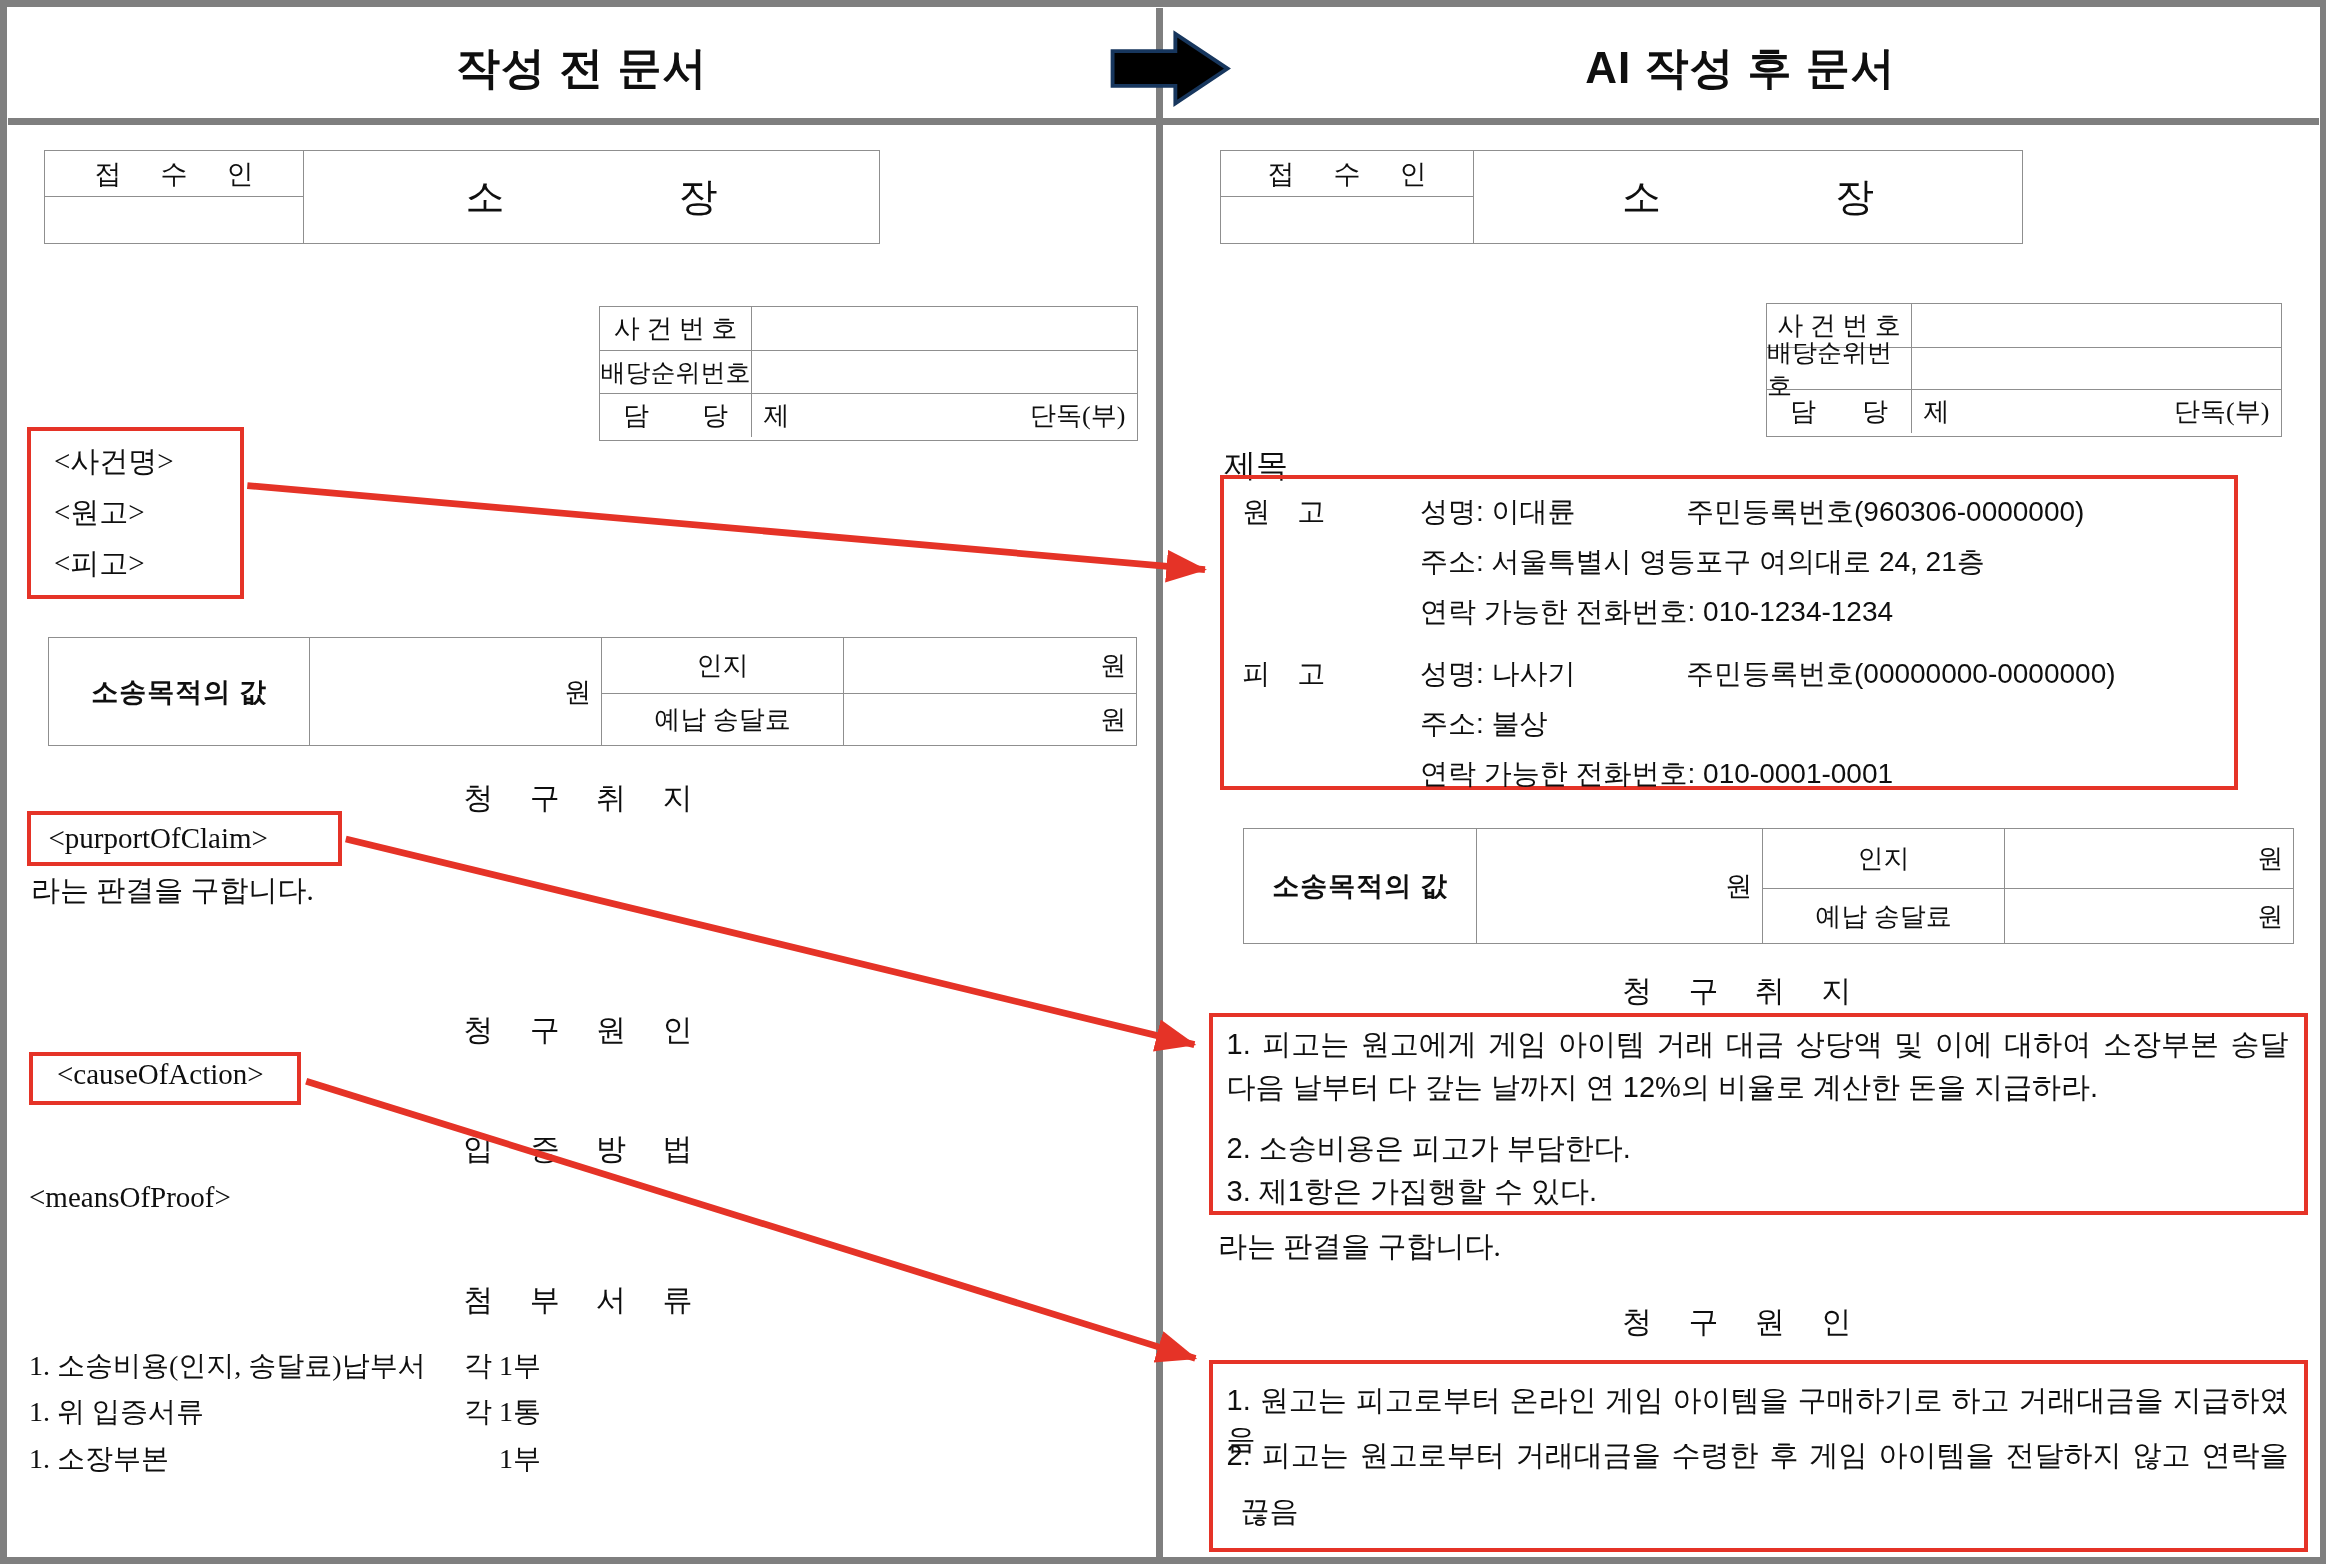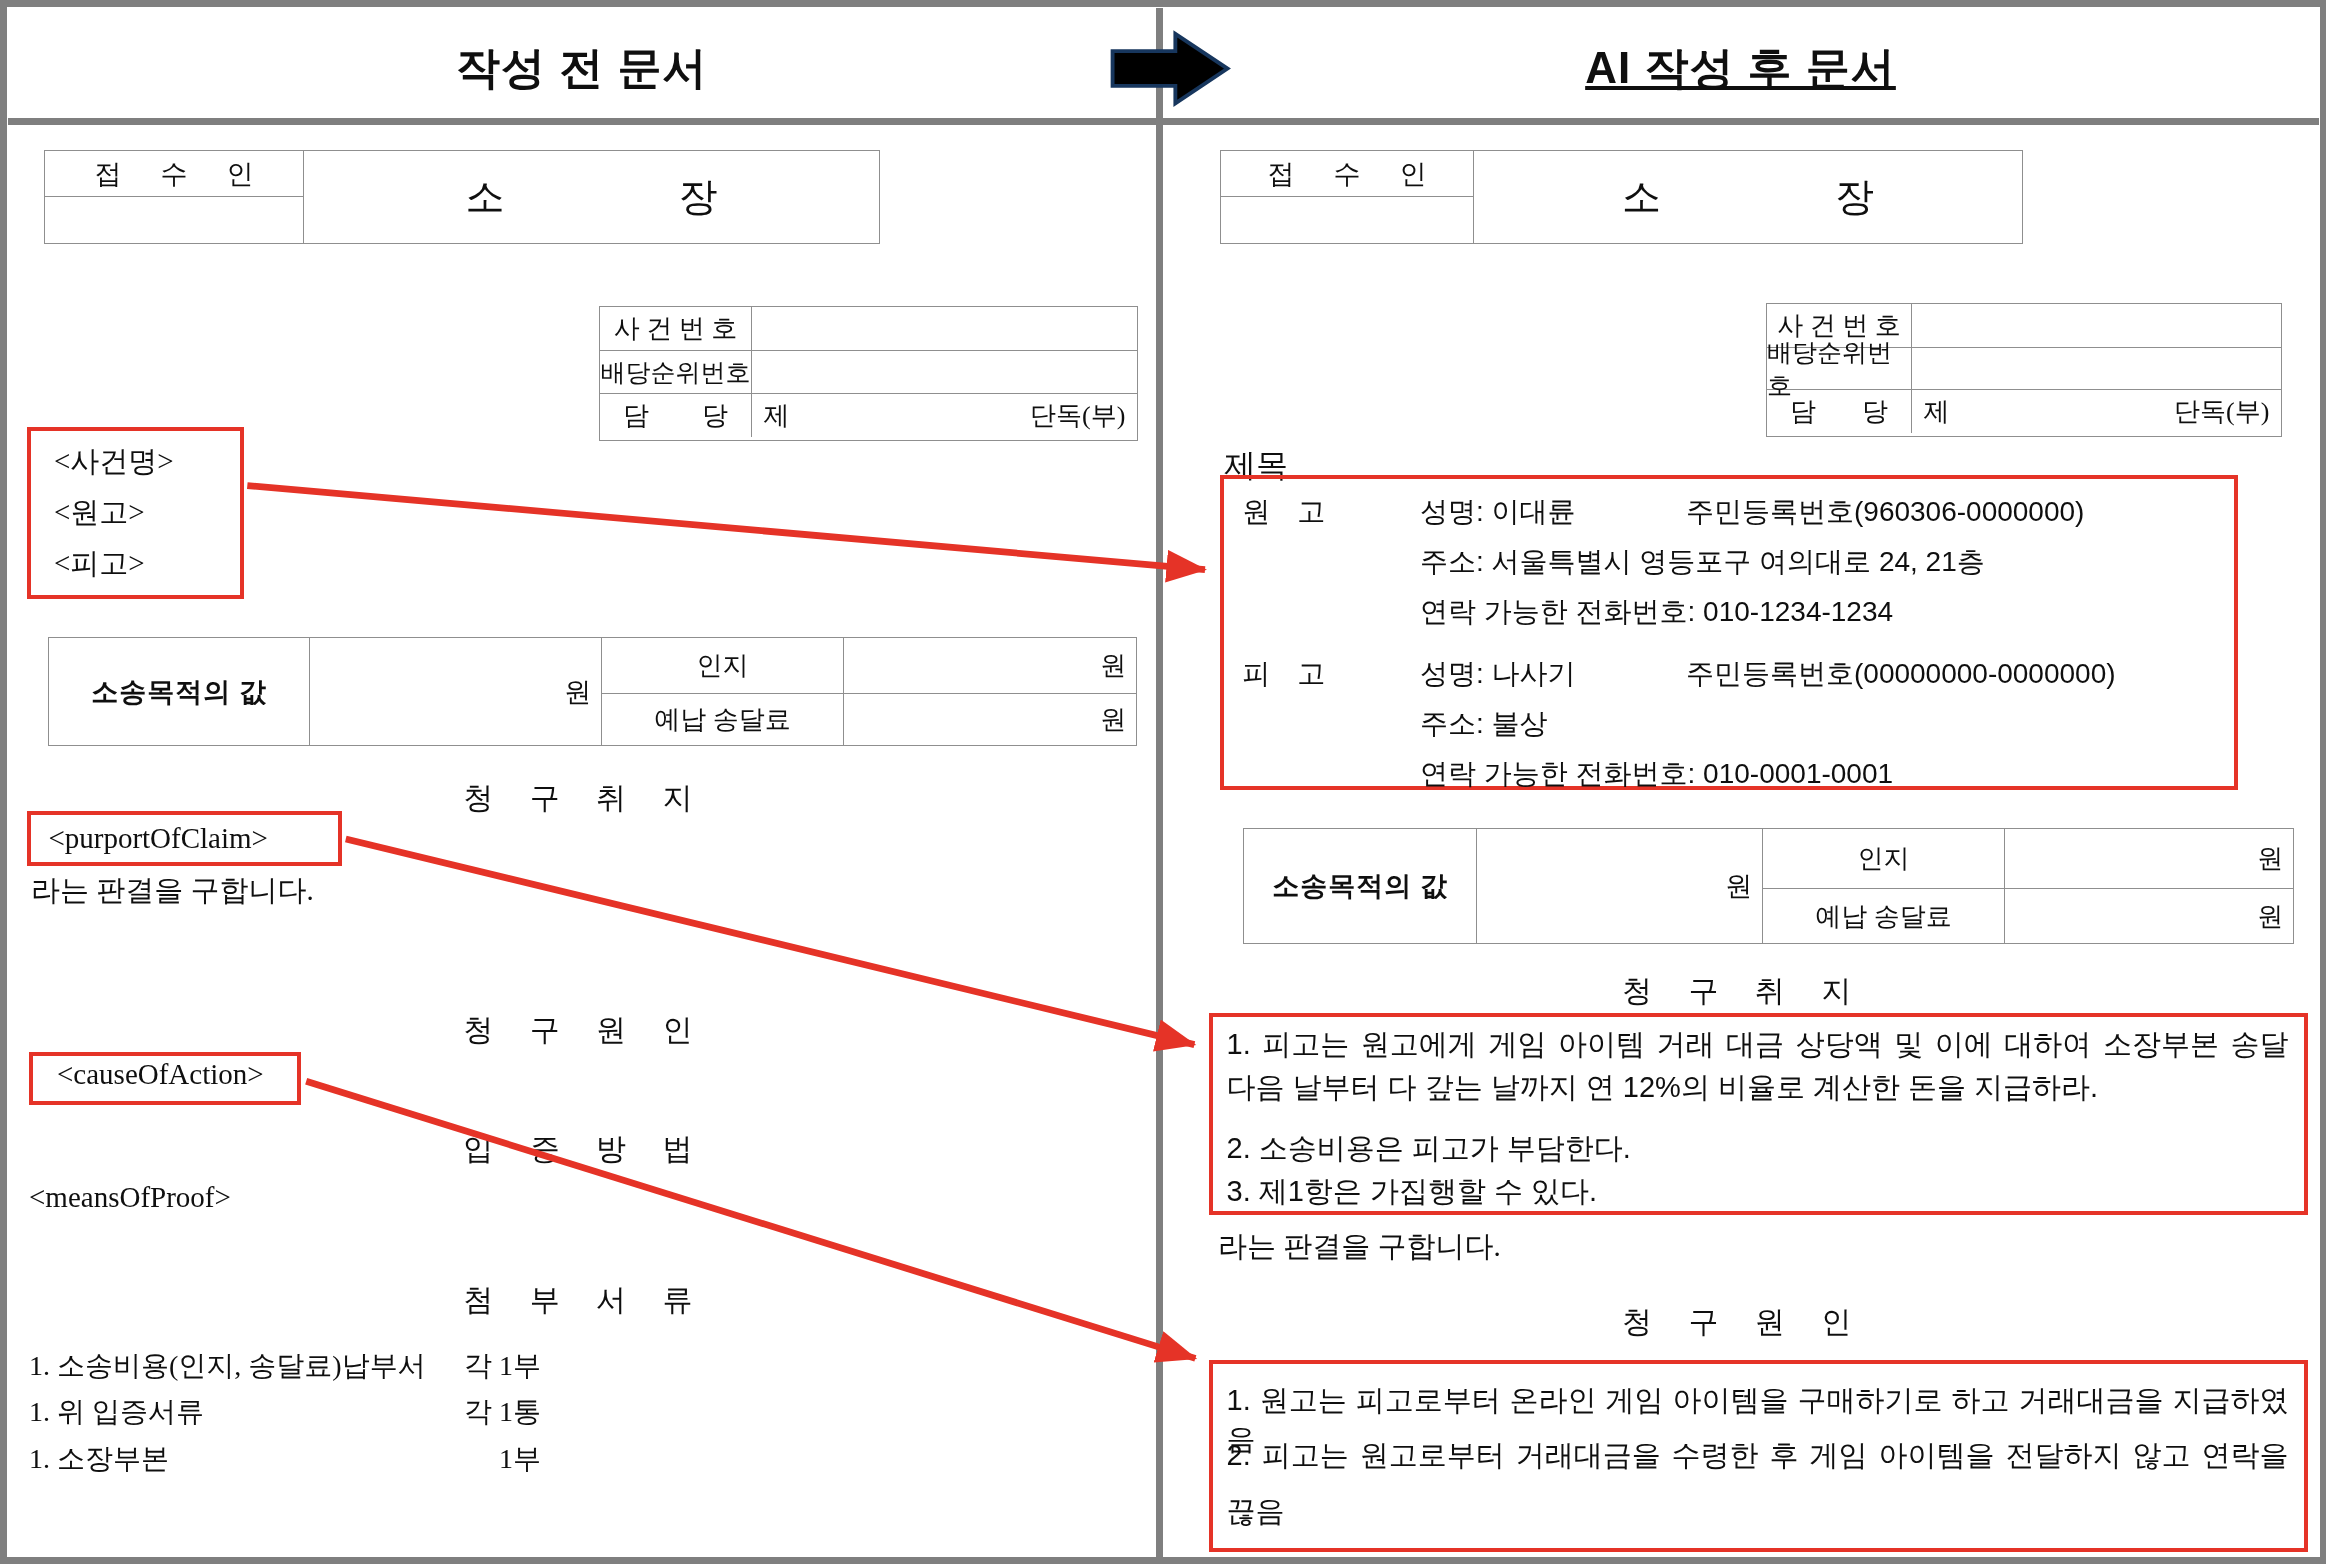--- a/index.html
+++ b/index.html
@@ -9,21 +9,21 @@
   .abs{position:absolute;}
 
   
   .frame{left:0;top:0;width:2327px;height:1564px;border:7.7px solid #7f7f7f;box-sizing:border-box;}
   .header-sep{left:7.7px;top:118px;width:2311px;height:6.8px;background:#7f7f7f;}
   .center-divider{left:1156px;top:7.7px;width:6.8px;height:1549px;background:#7f7f7f;}
 
   
   .panel-title{top:39px;height:58px;line-height:58px;text-align:center;font-size:44px;font-weight:700;letter-spacing:1px;}
   .panel-title.left{left:7.7px;width:1148px;}
-  .panel-title.right{left:1162px;width:1157px;text-decoration:underline;}
+  .panel-title.right{left:1162px;width:1157px;}
 
   
   .tbl{box-sizing:border-box;border:1.9px solid #8f8f8f;background:#fff;}
   .bl{border-left:1.9px solid #8f8f8f;box-sizing:border-box;}
   .bt{border-top:1.9px solid #8f8f8f;box-sizing:border-box;}
   .bb{border-bottom:1.9px solid #8f8f8f;box-sizing:border-box;}
 
   
   .receipt{display:flex;}
   .receipt .col1{display:flex;flex-direction:column;}
@@ -255,21 +255,21 @@
     <div class="fill-line" style="top:155px;">3. 제1항은 가집행할 수 있다.</div>
   </div>
 
   <div class="abs txt30" style="left:1218px;top:1228px;">라는 판결을 구합니다.</div>
 
   <div class="abs heading rp" style="top:1302px;">청 구 원 인</div>
 
   <div class="abs redbox sans" style="left:1209px;top:1360px;width:1099px;height:192px;padding-left:28px;">
     <div class="fill-line just" style="top:17.4px;">1. 원고는 피고로부터 온라인 게임 아이템을 구매하기로 하고 거래대금을 지급하였음</div>
     <div class="fill-line just" style="top:72px;">2. 피고는 원고로부터 거래대금을 수령한 후 게임 아이템을 전달하지 않고 연락을</div>
-    <div class="fill-line" style="top:128px;">끊음</div>
+    <div class="fill-line" style="top:128px;margin-left:14px;">끊음</div>
   </div>
 
   <svg class="overlay" viewBox="0 0 2410 1620">
     <defs>
       <marker id="arrhead" markerUnits="userSpaceOnUse" markerWidth="44" markerHeight="36" refX="40" refY="17" orient="auto">
         <polygon points="0,0 42,17 0,34" fill="#e53327"></polygon>
       </marker>
     </defs>
     <line x1="256" y1="503" x2="1248" y2="590" stroke="#e53327" stroke-width="7" marker-end="url(#arrhead)"></line>
     <line x1="358" y1="869" x2="1237" y2="1082" stroke="#e53327" stroke-width="7" marker-end="url(#arrhead)"></line>

